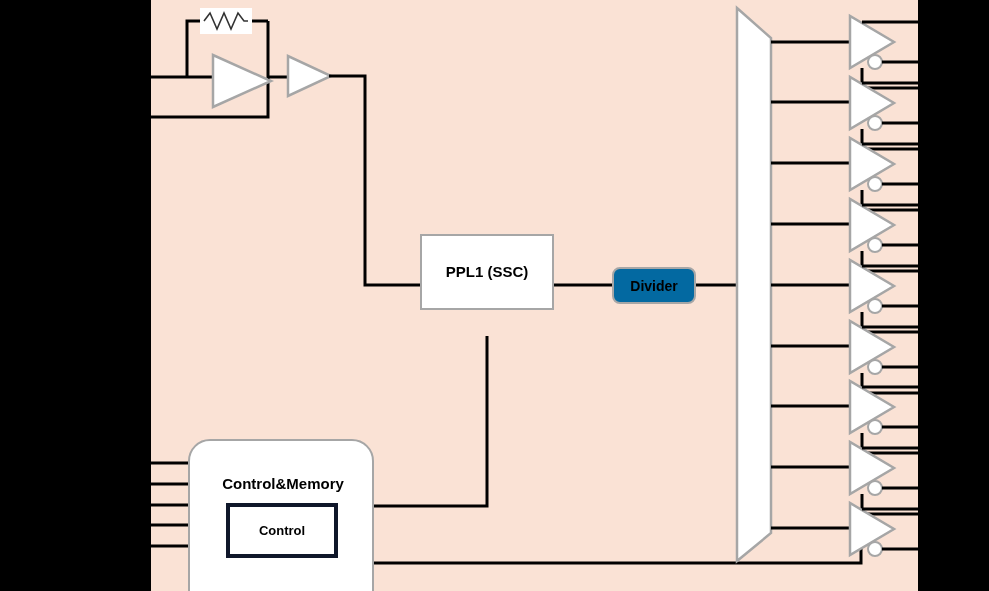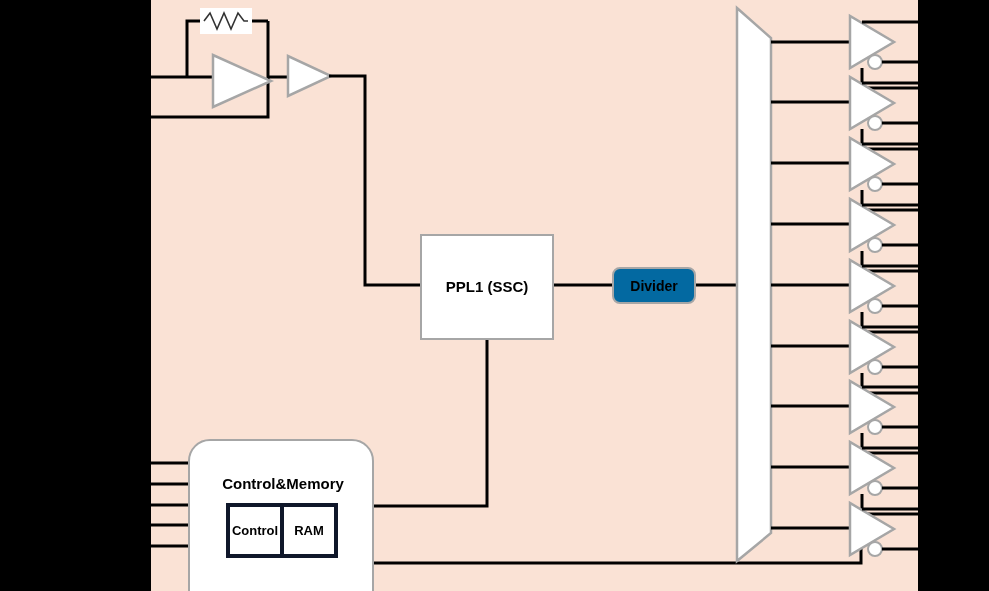--- a/index.html
+++ b/index.html
@@ -1,20 +1,20 @@
 <!DOCTYPE html>
 <html><head>
 <meta charset="utf-8">
 <style>
   html,body{margin:0;padding:0;background:#000;}
   #root{position:relative;width:989px;height:591px;background:#000;overflow:hidden;
         font-family:"Liberation Sans","DejaVu Sans",sans-serif;}
   #canvas{position:absolute;left:151px;top:0px;width:767px;height:591px;background:#fae2d5;}
   svg{position:absolute;left:0;top:0;width:989px;height:591px;overflow:visible;}
-  .b-ppl{position:absolute;left:420px;top:234px;width:134px;height:106px;background:#fff;
+  .b-ppl{position:absolute;left:420px;top:234px;width:134px;height:76px;background:#fff;
          border:2px solid #a6a6a6;box-sizing:border-box;display:flex;align-items:center;
          justify-content:center;font-size:15px;font-weight:bold;color:#000;text-align:right;line-height:1.3;}
   .b-div{position:absolute;left:612px;top:267px;width:84px;height:37px;background:#0369a1;
          border:2px solid #a6a6a6;border-radius:8px;box-sizing:border-box;display:flex;
          align-items:center;justify-content:center;font-size:14px;font-weight:bold;color:#000;}
   .b-cm{position:absolute;left:188px;top:439px;width:186px;height:179px;background:#fff;
         border:2px solid #a6a6a6;border-radius:22px;box-sizing:border-box;}
   .cm-title{position:absolute;left:0;top:34px;width:186px;text-align:center;
             font-size:15px;font-weight:bold;color:#000;}
   .cm-sub{position:absolute;left:36px;top:62px;width:112px;height:55px;display:flex;}
@@ -147,16 +147,15 @@
   </div>
 
   <div class="b-div">
     <span>Divider</span>
   </div>
 
   <div class="b-cm">
     <div class="cm-title">Control&amp;Memory</div>
     <div class="cm-sub">
       <div class="cm-cell">Control</div>
-      <div class="cm-cell">RAM</div>
     </div>
   </div>
 </div>
 
 </body></html>

